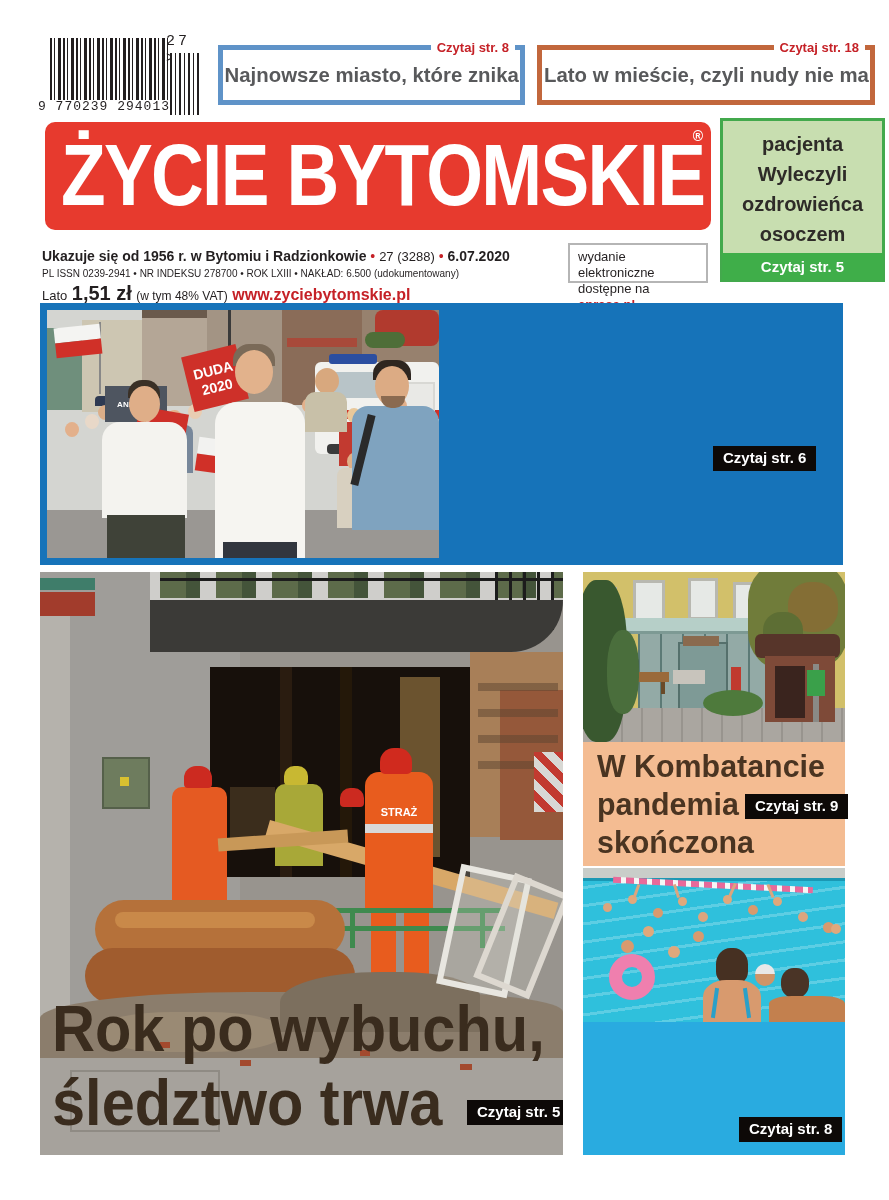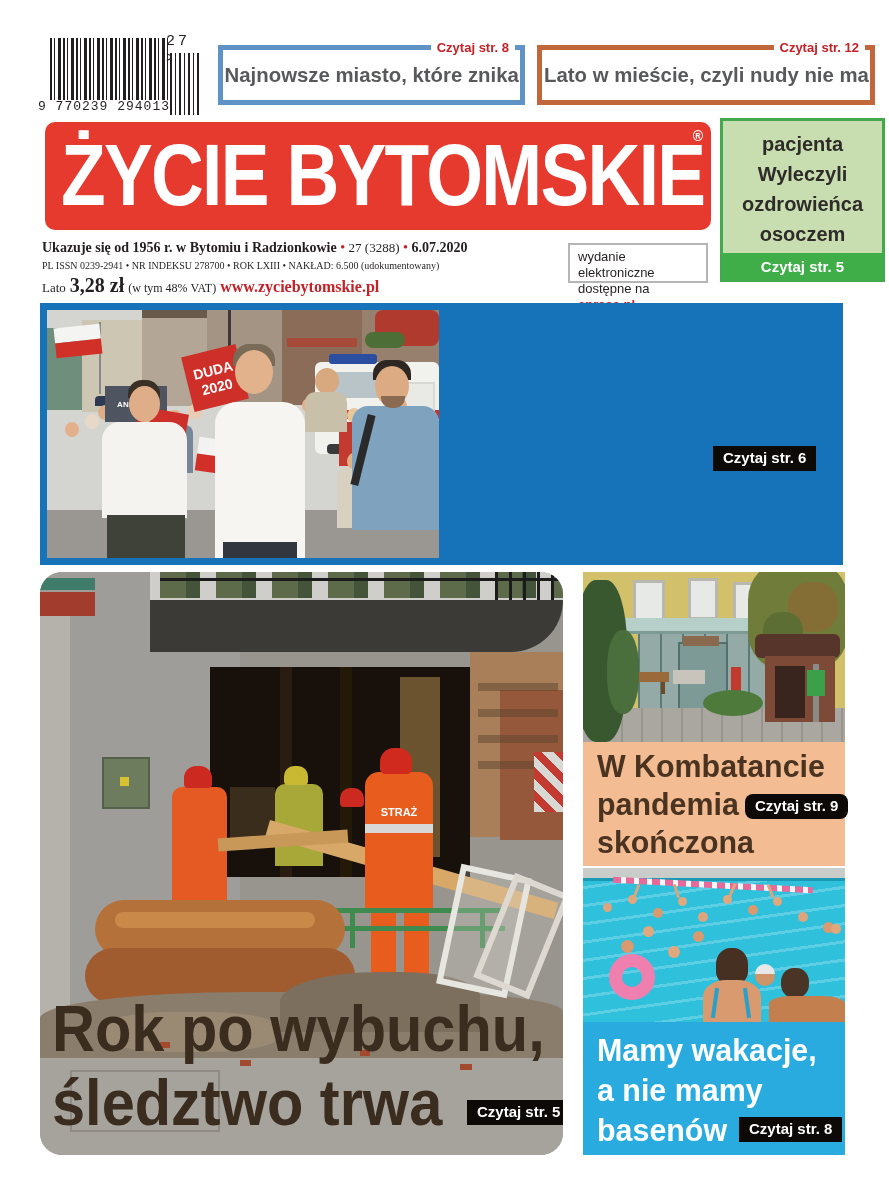--- a/index.html
+++ b/index.html
@@ -30,21 +30,21 @@
     <div class="ab num" style="left:0;top:66px;width:140px;font-size:13px;letter-spacing:1px;white-space:nowrap;">9 770239 294013</div>
     <div class="ab num" style="left:128px;top:0;font-size:15px;letter-spacing:3px;">27 &gt;</div>
     <div class="ab bars-add" style="left:132px;top:20px;width:32px;height:62px;"></div>
   </div>
 
   <div class="teaser" style="left:218px;top:45px;width:307px;height:60px;border:5px solid #5f93c8;">
     <span class="readtag">Czytaj str. 8</span>
     <span class="ttl">Najnowsze miasto, które znika</span>
   </div>
   <div class="teaser" style="left:537px;top:45px;width:338px;height:60px;border:5px solid #c2673c;">
-    <span class="readtag">Czytaj str. 12</span>
+    <span class="readtag">Czytaj str. 18</span>
     <span class="ttl">Lato w mieście, czyli nudy nie ma</span>
   </div>
 
   <div class="ab" style="left:45px;top:122px;width:666px;height:108px;background:#e73a2e;border-radius:10px;">
     <div class="ab" style="left:16px;top:0;height:108px;line-height:106px;color:#fff;font-weight:bold;
                 font-size:88px;letter-spacing:-2px;white-space:nowrap;transform:scaleX(.83);transform-origin:left center;">ŻYCIE BYTOMSKIE</div>
     <div class="ab" style="right:8px;top:6px;color:#fff;font-size:14px;font-weight:bold;">®</div>
   </div>
 
   <div class="ab" style="left:720px;top:118px;width:165px;height:164px;box-sizing:border-box;
@@ -52,32 +52,32 @@
     <div style="text-align:center;padding-top:8px;color:#2e2b28;font-weight:bold;font-size:20px;line-height:30px;">
       <div>pacjenta</div>
       <div>Wyleczyli</div>
       <div>ozdrowieńca</div>
       <div>osoczem</div>
     </div>
     <div class="ab" style="left:-1px;right:-1px;bottom:-1px;height:27px;background:#3fae49;color:#fff;
                 font-weight:bold;font-size:15px;text-align:center;line-height:27px;">Czytaj str. 5</div>
   </div>
 
-  <div class="ab" style="left:42px;top:240px;width:520px;color:#231f20;font-family:Liberation Serif, serif;">
+  <div class="ab" style="left:42px;top:248px;width:520px;color:#231f20;">
     <div style="font-size:14px;white-space:nowrap;">
       <span style="font-weight:bold;">Ukazuje się od 1956 r. w Bytomiu i Radzionkowie</span>
       <span style="color:#c52127;">•</span>
       <span style="font-size:13px;">27 (3288)</span>
       <span style="color:#c52127;">•</span>
       <span style="font-weight:bold;">6.07.2020</span>
     </div>
     <div style="font-size:10px;margin-top:4px;white-space:nowrap;">PL ISSN 0239-2941 • NR INDEKSU 278700 • ROK LXIII • NAKŁAD: 6.500 (udokumentowany)</div>
     <div style="margin-top:3px;white-space:nowrap;">
       <span style="font-size:13px;">Lato</span>
-      <span style="font-size:20px;font-weight:bold;">3,28 zł</span>
+      <span style="font-size:20px;font-weight:bold;">1,51 zł</span>
       <span style="font-size:12px;">(w tym 48% VAT)</span>
       <span style="font-size:16px;font-weight:bold;color:#c52127;">www.zyciebytomskie.pl</span>
     </div>
   </div>
 
   <div class="ab" style="left:568px;top:243px;width:140px;height:40px;box-sizing:border-box;border:2px solid #b5b5b5;
               padding:4px 8px;font-size:13px;color:#231f20;line-height:16px;">
     <div>wydanie elektroniczne</div>
     <div>
       <span>dostępne na</span>
@@ -167,21 +167,21 @@
       <div class="ab" style="left:334px;top:86px;width:24px;height:12px;background:#8a6a50;border-radius:0 0 10px 10px;"></div>
       <div class="ab" style="left:312px;top:104px;width:8px;height:72px;background:#2a2a2a;transform:rotate(14deg);"></div>
 
       <div class="ph-head" style="left:268px;top:58px;width:24px;height:26px;background:#d8a87e;"></div>
       <div class="ab" style="left:258px;top:82px;width:42px;height:40px;background:#c8c0a8;border-radius:10px 10px 0 0;"></div>
     </div>
 
     <div class="badge" style="left:673px;top:143px;">Czytaj str. 6</div>
   </div>
 
-  <div class="photo" style="left:40px;top:572px;width:523px;height:583px;background:#98948e;border-radius:22px;">
+  <div class="photo" style="left:40px;top:572px;width:523px;height:583px;background:#98948e;">
 
     <div class="ab" style="left:0;top:468px;width:523px;height:115px;background:#a6a29c;"></div>
     <div class="ab" style="left:0;top:468px;width:523px;height:14px;background:#b3afa8;"></div>
     <div class="ab" style="left:30px;top:498px;width:150px;height:62px;border:2px solid #8f8b84;box-sizing:border-box;"></div>
 
     <div class="ab" style="left:0;top:0;width:200px;height:470px;background:#9f9d99;"></div>
     <div class="ab" style="left:0;top:40px;width:30px;height:430px;background:#b5b2ac;"></div>
     <div class="ab" style="left:0;top:20px;width:55px;height:24px;background:#a23c2c;"></div>
     <div class="ab" style="left:0;top:6px;width:55px;height:12px;background:#3f7d6a;"></div>
 
@@ -292,21 +292,21 @@
     <div class="ab" style="left:230px;top:92px;width:6px;height:58px;background:#8a8a86;"></div>
     <div class="ab" style="left:224px;top:98px;width:18px;height:26px;background:#3aa04a;"></div>
   </div>
 
   <div class="ab" style="left:583px;top:742px;width:262px;height:124px;background:#f4bc92;">
     <div class="ab" style="left:14px;top:6px;color:#4a3421;">
       <div class="hline" style="font-size:31px;line-height:38px;transform:scaleX(.98);">W Kombatancie</div>
       <div class="hline" style="font-size:31px;line-height:38px;transform:scaleX(.98);">pandemia</div>
       <div class="hline" style="font-size:31px;line-height:38px;transform:scaleX(.98);">skończona</div>
     </div>
-    <div class="badge" style="left:162px;top:52px;border-radius:8px;">Czytaj str. 9</div>
+    <div class="badge" style="left:162px;top:52px;">Czytaj str. 9</div>
   </div>
 
   <div class="photo" style="left:583px;top:868px;width:262px;height:154px;background:#2fc0dc;">
     <div class="ab" style="left:0;top:0;width:262px;height:154px;background:repeating-linear-gradient(172deg,rgba(255,255,255,.22) 0 3px,transparent 3px 18px);"></div>
     <div class="ab" style="left:0;top:0;width:262px;height:10px;background:#c9cdc9;"></div>
     <div class="ab" style="left:0;top:10px;width:262px;height:3px;background:#1b98b4;"></div>
     <div class="ab" style="left:30px;top:14px;width:200px;height:6px;transform:rotate(3deg);
                 background:repeating-linear-gradient(90deg,#e86a9a 0 8px,#f6f6f6 8px 13px);"></div>
 
     <div class="ph-head" style="left:20px;top:35px;width:9px;height:9px;background:#dca57e;"></div>
@@ -337,21 +337,16 @@
     <div class="ab" style="left:162px;top:120px;width:4px;height:30px;background:#2aa0c8;transform:rotate(-8deg);"></div>
 
     <div class="ph-head" style="left:172px;top:98px;width:20px;height:20px;background:#cf9468;"></div>
     <div class="ab" style="left:172px;top:96px;width:20px;height:10px;background:#e8e8e8;border-radius:10px 10px 0 0;"></div>
 
     <div class="ab" style="left:198px;top:100px;width:28px;height:30px;background:#4a3426;border-radius:45%;"></div>
     <div class="ab" style="left:186px;top:128px;width:76px;height:26px;background:#c3804e;border-radius:30% 30% 0 0;"></div>
   </div>
 
   <div class="ab" style="left:583px;top:1022px;width:262px;height:133px;background:#29abe0;">
-    <div class="ab" style="left:14px;top:8px;color:#fff;">
-      <div class="hline" style="font-size:32px;line-height:40px;transform:scaleX(.95);">Mamy wakacje,</div>
-      <div class="hline" style="font-size:32px;line-height:40px;transform:scaleX(.95);">a nie mamy</div>
-      <div class="hline" style="font-size:32px;line-height:40px;transform:scaleX(.95);">basenów</div>
-    </div>
     <div class="badge" style="left:156px;top:95px;">Czytaj str. 8</div>
   </div>
 
 </div>
 
 </body></html>

